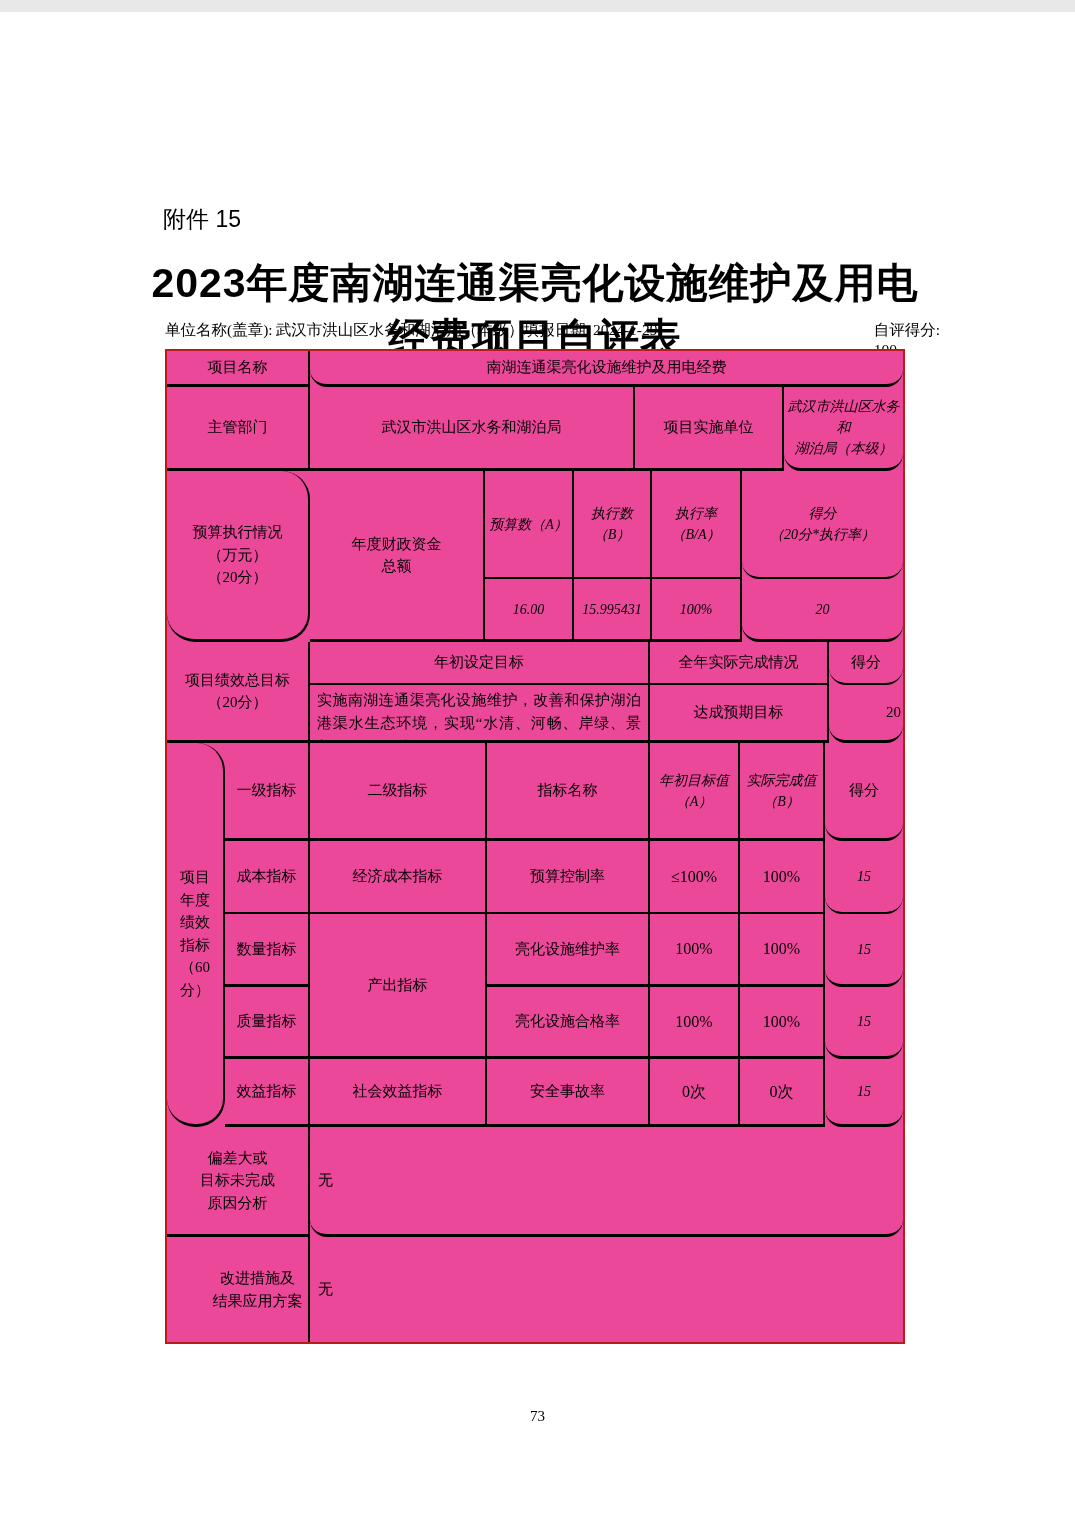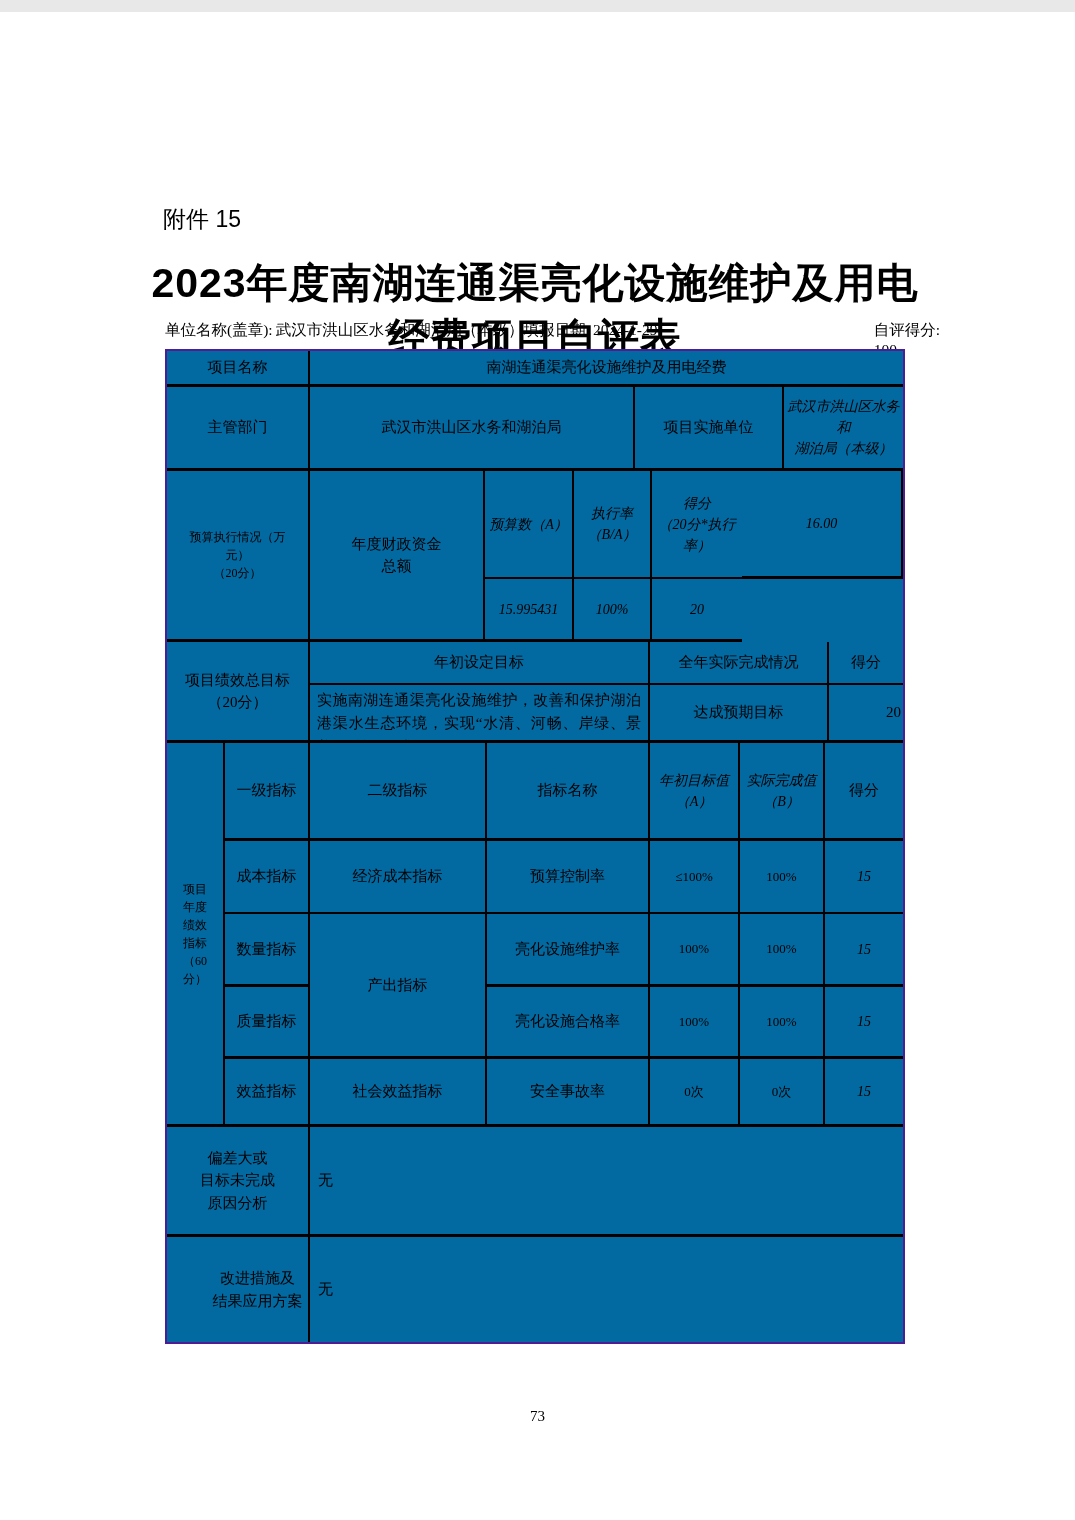--- a/index.html
+++ b/index.html
@@ -12,36 +12,36 @@
     font-family:"Liberation Sans","DejaVu Sans",sans-serif;}
   .doc-title{position:absolute;left:140px;top:244px;width:790px;margin:0;
     text-align:center;font-size:41px;font-weight:bold;letter-spacing:1px;
     font-family:"Liberation Sans","DejaVu Sans",sans-serif;}
   .info-line{position:absolute;left:165px;top:308px;width:740px;
     display:flex;justify-content:space-between;align-items:baseline;font-size:15.5px;}
   .info-left .lbl{margin-right:3px;}
   .info-right{display:flex;align-items:baseline;margin-right:8px;flex-direction:column;}
   .info-right .score-val{margin-left:58px;}
 
-  .tbl{position:absolute;left:165px;top:337px;width:740px;border:2px solid #4c1d95;
-    box-sizing:border-box;background:#0369a1;}
+  .tbl{position:absolute;left:165px;top:337px;width:740px;border:2px solid #b91c1c;
+    box-sizing:border-box;background:#ec4899;}
   .sec{display:grid;}
   .cell{
     border-right:2px solid #000;border-bottom:2px solid #000;box-sizing:border-box;
     display:flex;align-items:center;justify-content:center;text-align:center;
     font-size:15px;line-height:1.5;white-space:pre-line;padding:2px 3px;
   }
-  .cell.last{border-right:none;}
+  .cell.last{border-right:none;border-radius:17px;}
   .cell.tb{border-bottom-width:3px;}
   .cell.nb{border-bottom:none;padding-left:43px;}
   .cell.left{justify-content:flex-start;text-align:left;padding-left:8px;}
   .cell.right{justify-content:flex-end;text-align:right;padding-right:2px;}
-  .cell.small{font-size:13px;}
+  .cell.small{font-size:16px;}
   .cell.f14{font-size:14px;font-style:italic;}
-  .cell.f135{font-size:12px;padding:2px 14px;}
+  .cell.f135{font-size:15px;padding:2px 14px;border-radius:28px;}
   .rs2{grid-row:span 2;}
   .rs5{grid-row:1 / span 5;}
   .goaltext{display:block;text-align:justify;padding:4px 7px;line-height:1.55;
     font-size:15px;overflow:hidden;}
 
   .secA{grid-template-columns:143px 593px;grid-auto-rows:36px;}
   .secB{grid-template-columns:143px 325px 149px 119px;grid-auto-rows:84px;}
   .secC{grid-template-columns:143px 175px 89px 78px 90px 161px;grid-template-rows:108px 63px;}
   .secD{grid-template-columns:143px 340px 179px 74px;grid-template-rows:43px 58px;}
   .secE{grid-template-columns:58px 85px 177px 163px 90px 85px 78px;grid-template-rows:98px 73px 73px 72px 68px;}
@@ -81,20 +81,21 @@
       <div class="cell tb last f14">武汉市洪山区水务和
 湖泊局（本级）</div>
     </div>
 
     <div class="sec secC">
       <div class="cell rs2 tb f135">预算执行情况（万元）
 （20分）</div>
       <div class="cell rs2 tb">年度财政资金
 总额</div>
       <div class="cell f14">预算数（A）</div>
+      <div class="cell f14">执行数（B）</div>
       <div class="cell f14">执行率
 （B/A）</div>
       <div class="cell last f14">得分
 （20分*执行率）</div>
       <div class="cell tb f14">16.00</div>
       <div class="cell tb f14">15.995431</div>
       <div class="cell tb f14">100%</div>
       <div class="cell tb last f14">20</div>
     </div>
 

